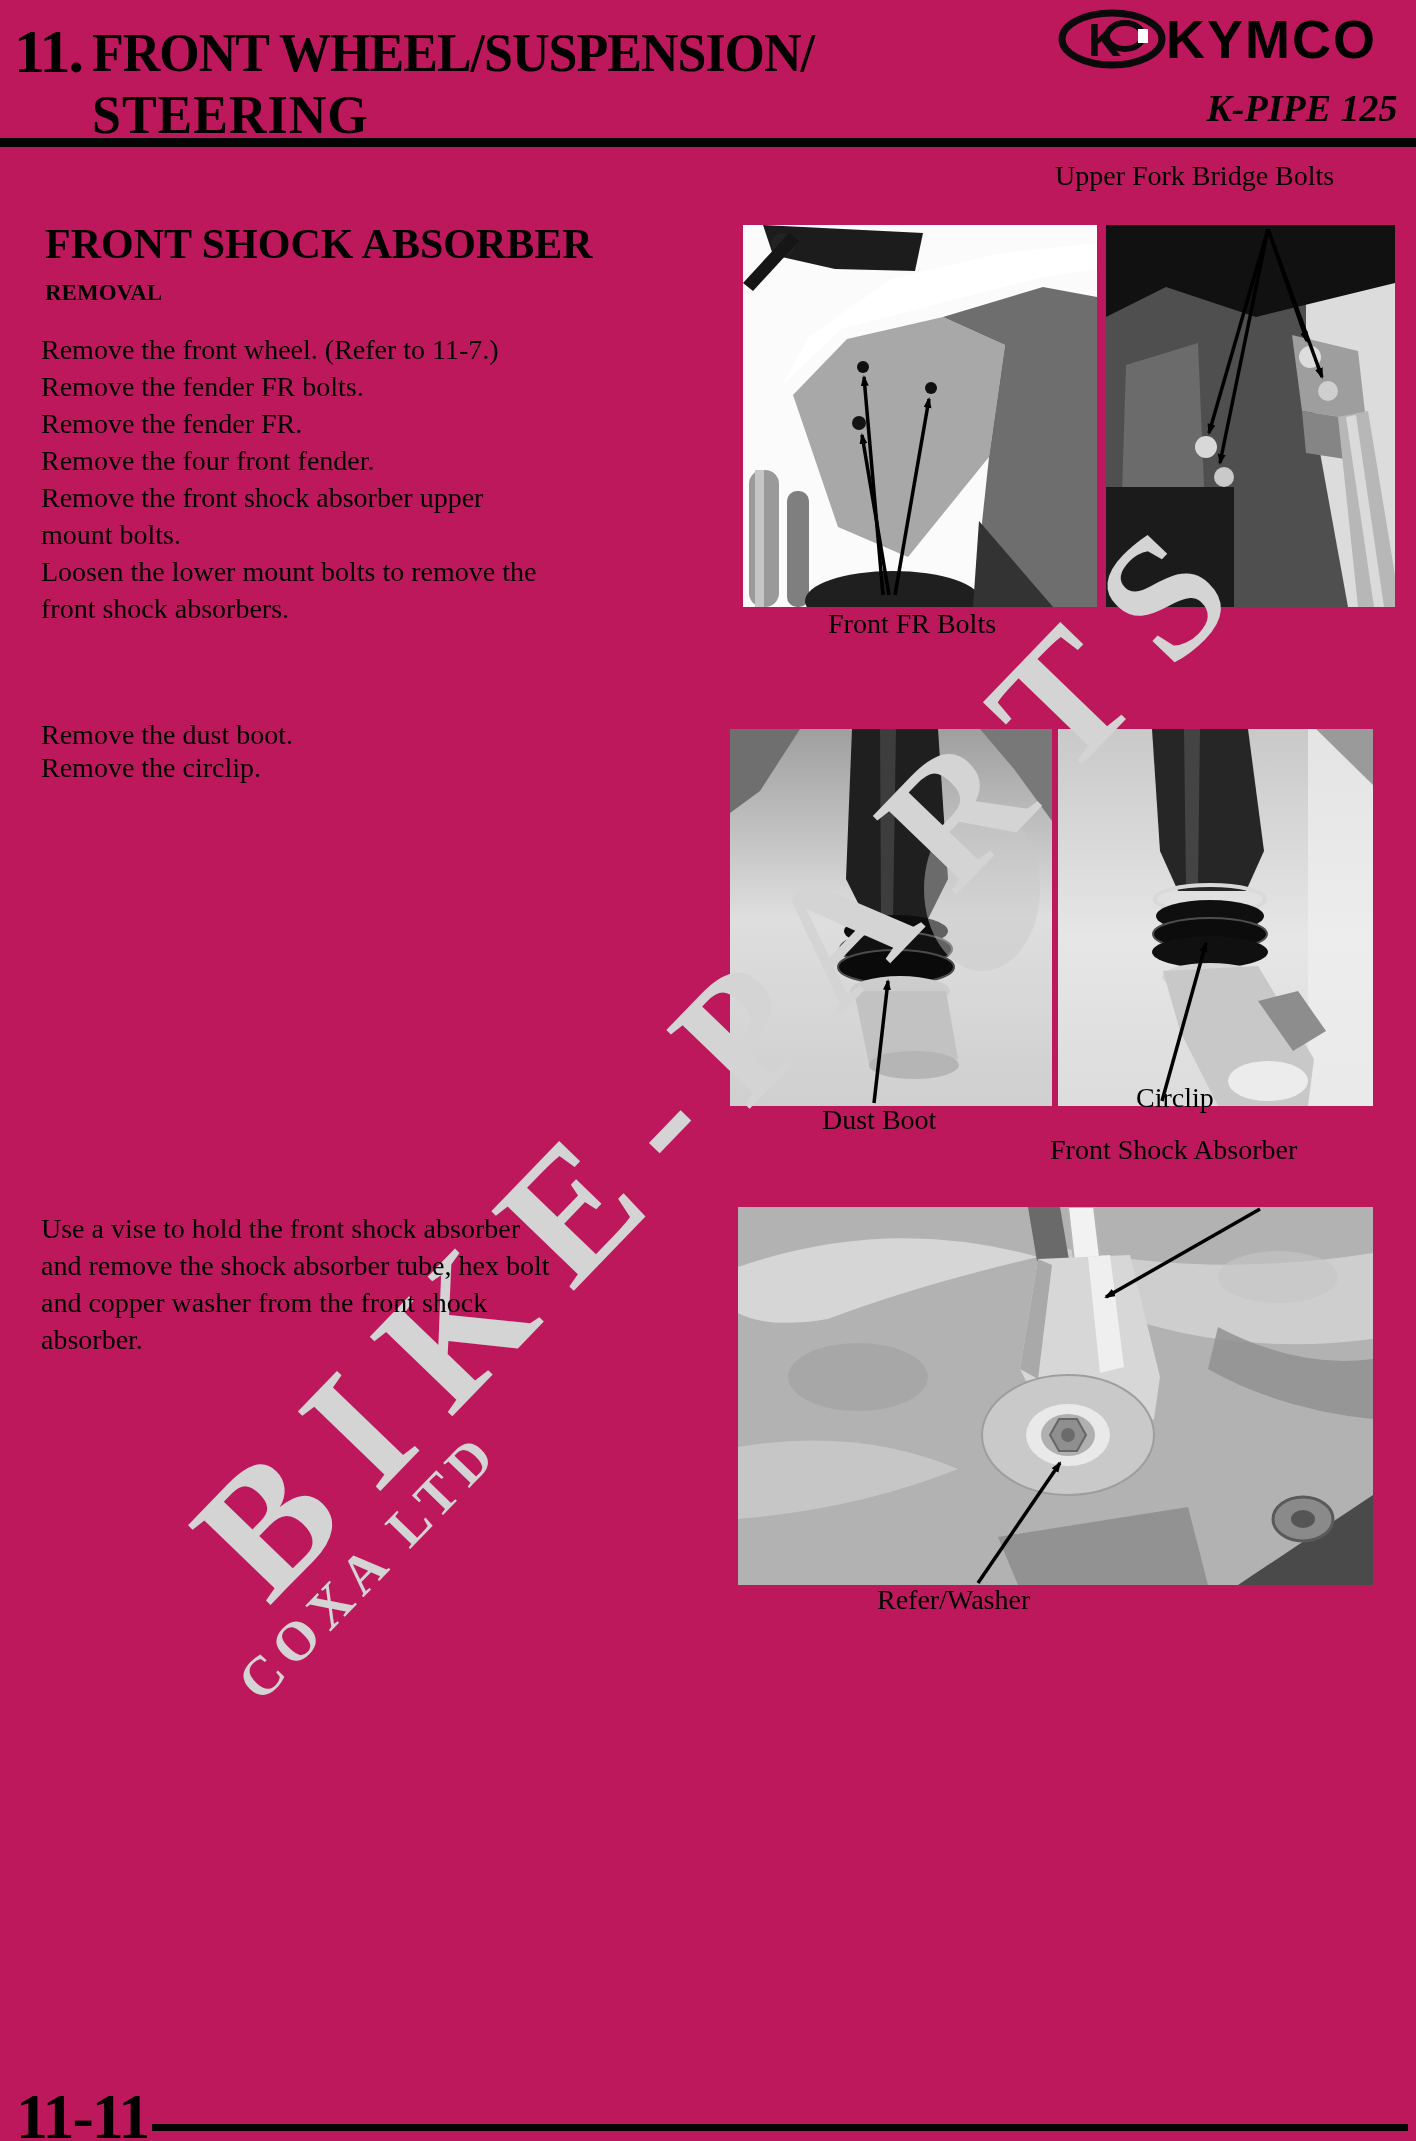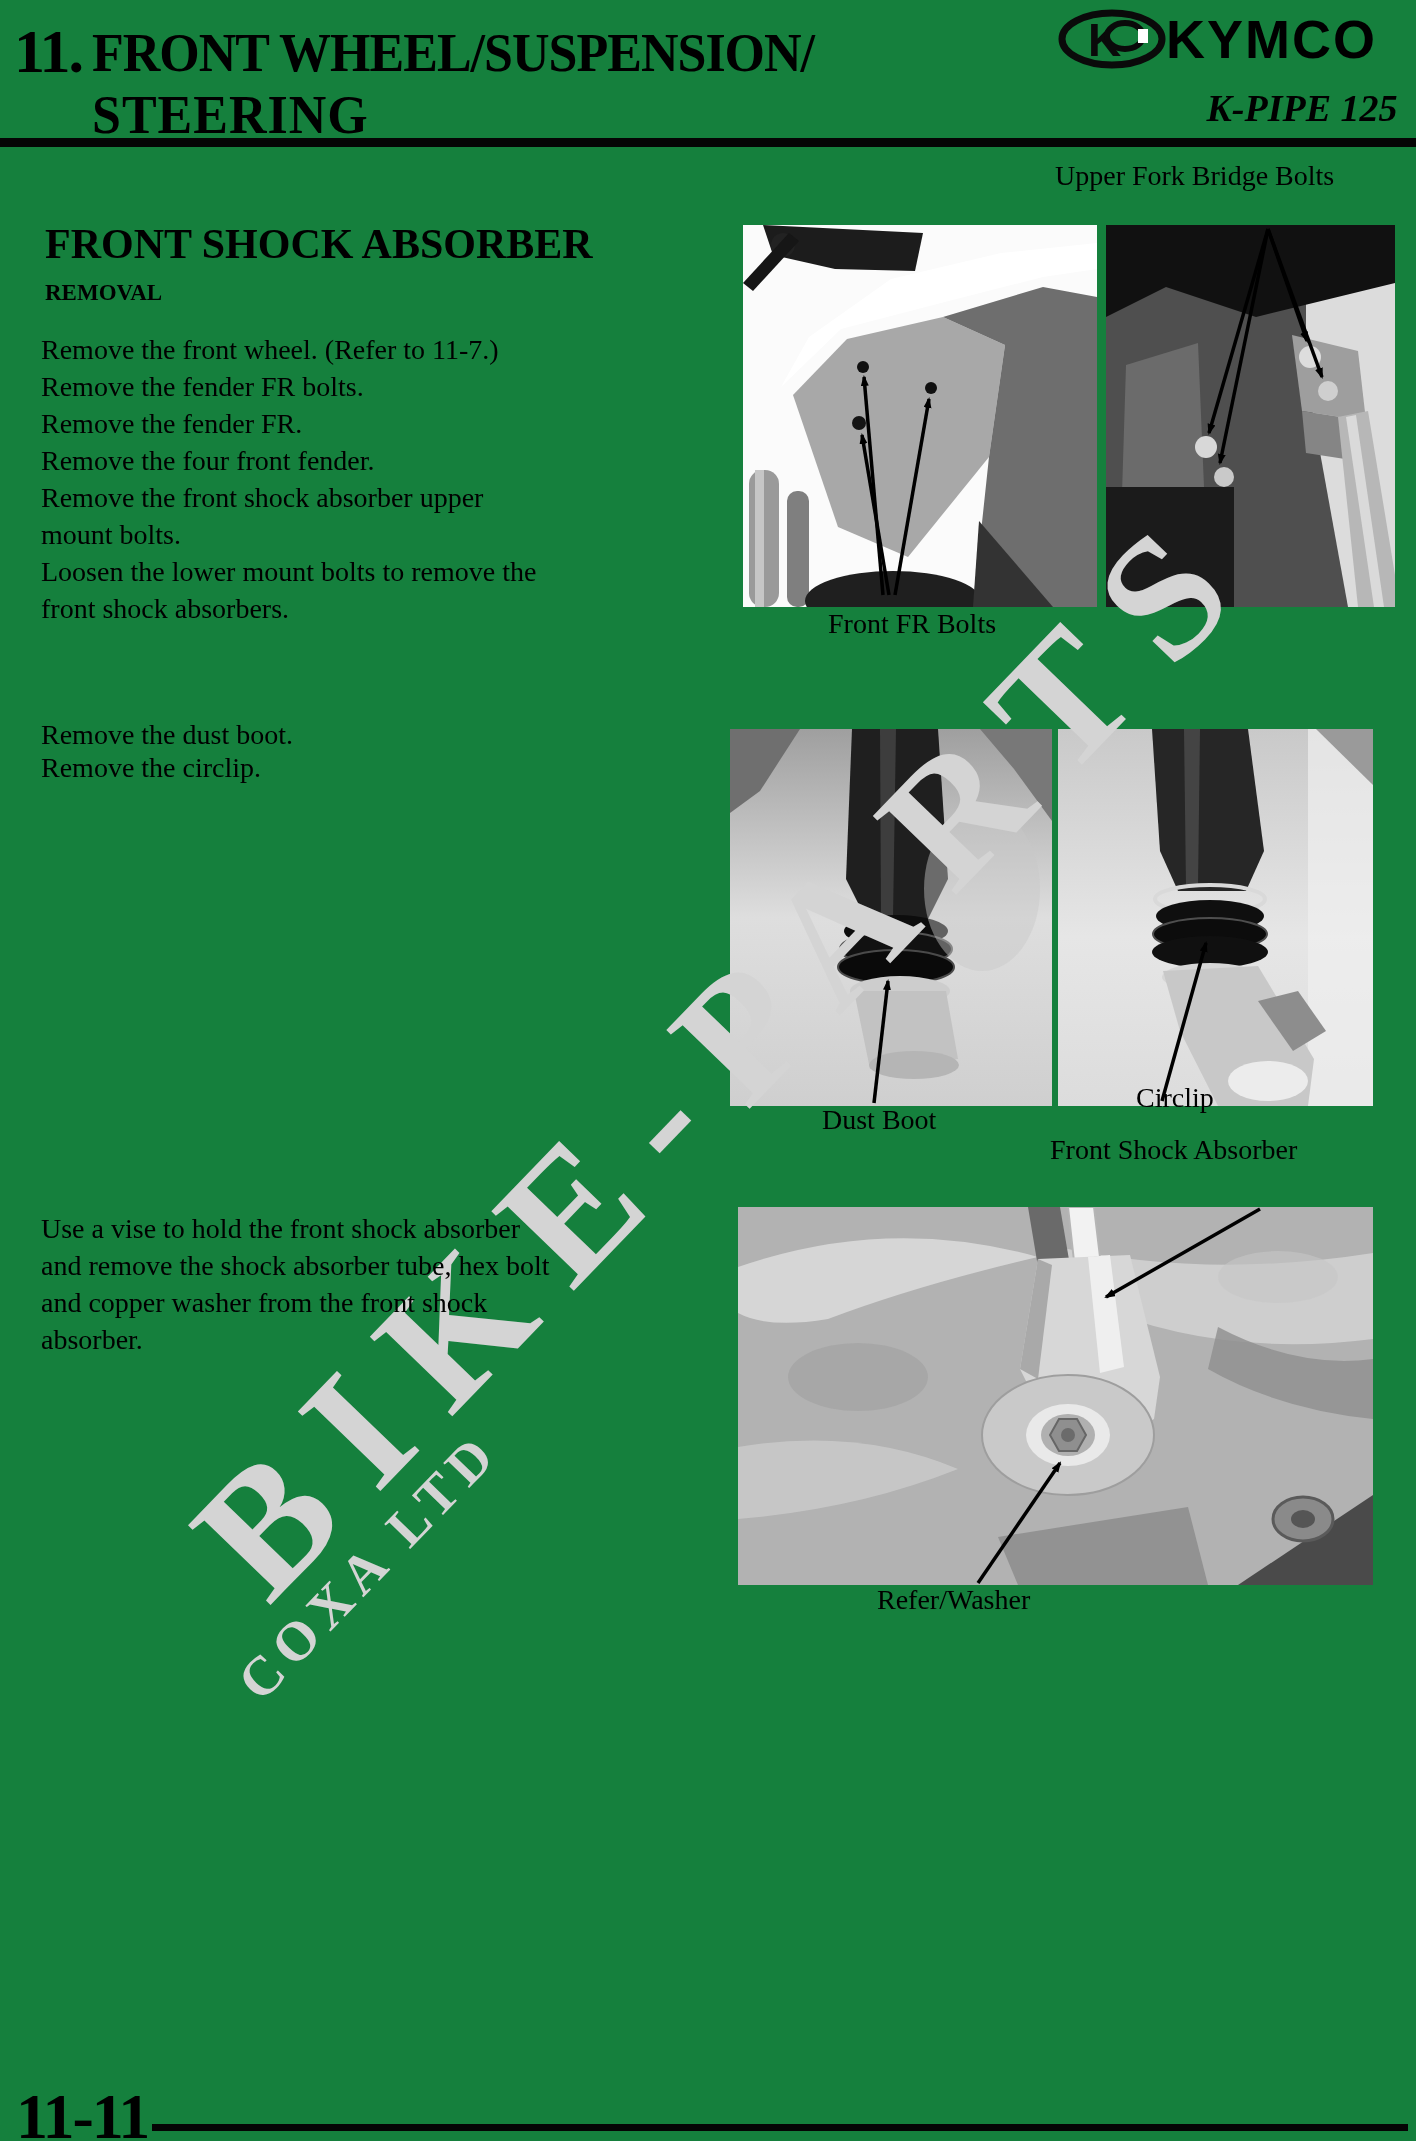--- a/index.html
+++ b/index.html
@@ -1,19 +1,19 @@
 <!DOCTYPE html>
 <html><head>
 <meta charset="utf-8">
 <style>
   * { margin:0; padding:0; box-sizing:border-box; }
   html,body { background:#888; }
   #page {
     position:relative; width:1416px; height:2141px;
-    background:#15803d; overflow:hidden; margin:0 auto;
+    background:#be185d; overflow:hidden; margin:0 auto;
     font-family:"Liberation Serif", serif; color:#000;
   }
   .abs { position:absolute; }
   .z10 { z-index:10; }
 
   
   .sec-num   { left:14px;  top:16px;  font-size:62px; font-weight:bold; letter-spacing:-2px; }
   .title-l1  { left:92px;  top:22px;  font-size:52px; font-weight:bold; letter-spacing:-1px; transform:scaleY(1.05); transform-origin:top left; }
   .title-l2  { left:92px;  top:84px;  font-size:52px; font-weight:bold; letter-spacing:1px;  transform:scaleY(1.05); transform-origin:top left; }
   .hdr-rule  { left:0;     top:138px; width:1416px; height:9px; background:#050505; }

